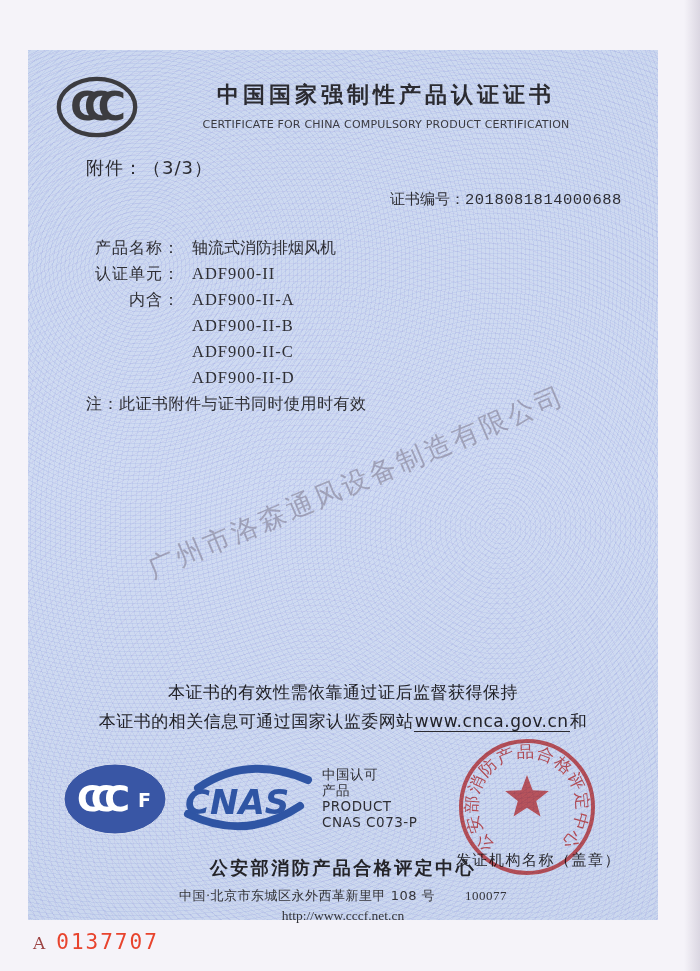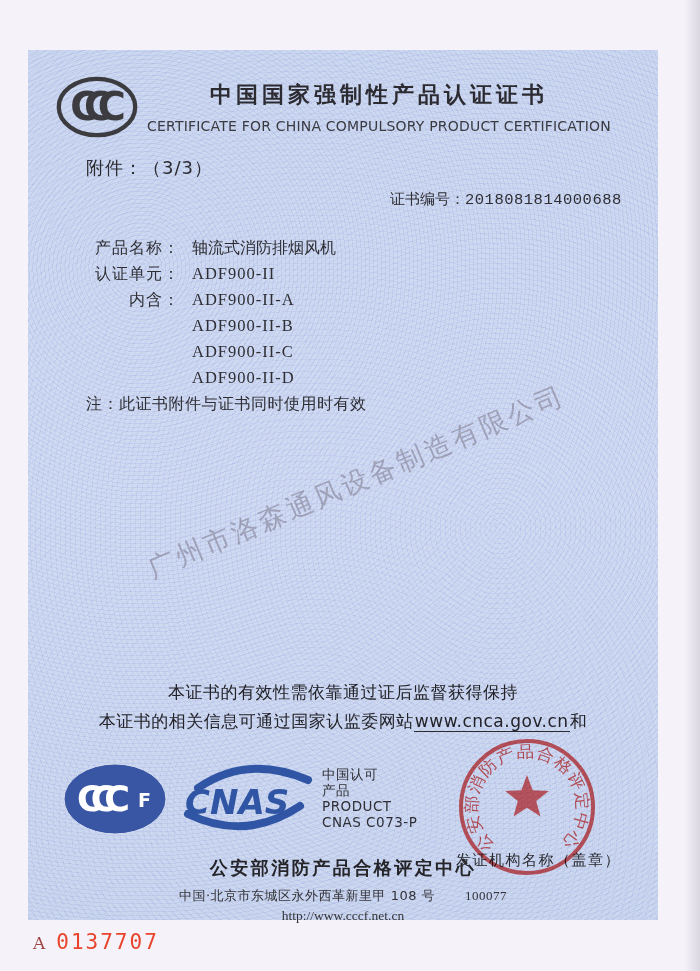--- a/index.html
+++ b/index.html
@@ -25,23 +25,23 @@
       repeating-radial-gradient(circle at 18% 25%, rgba(110,130,215,0.13) 0px, rgba(110,130,215,0.13) 1px, transparent 1px, transparent 4px),
       repeating-radial-gradient(circle at 75% 55%, rgba(110,130,215,0.11) 0px, rgba(110,130,215,0.11) 1px, transparent 1px, transparent 5px),
       repeating-radial-gradient(circle at 45% 88%, rgba(140,110,210,0.09) 0px, rgba(140,110,210,0.09) 1px, transparent 1px, transparent 6px),
       linear-gradient(180deg, #ccd8ef 0%, #d0dbf2 50%, #cbd7ee 100%);
   }
 
   .abs { position:absolute; }
 
   .ccc-mark { left:26px; top:24px; width:86px; height:66px; }
 
-  .title-block { left:105px; top:30px; width:492px; text-align:center; }
+  .title-block { left:112px; top:30px; width:492px; text-align:center; }
   .title-cn { font-size:22px; font-weight:bold; letter-spacing:4px; color:#2b2b31; }
-  .title-en { font-size:14px; margin-top:8px; letter-spacing:0.2px; color:#3a3a41; }
+  .title-en { font-size:11px; margin-top:8px; letter-spacing:0.2px; color:#3a3a41; }
 
   .attachment { left:58px; top:106px; font-size:18px; letter-spacing:1px; color:#2b2b31; }
 
   .certno { left:362px; top:140px; font-size:15px; }
   .certno .val { font-family:Liberation Mono, monospace; font-size:15.5px; letter-spacing:0.5px; }
 
   .fields { left:58px; top:185px; font-size:16px; }
   .frow { display:flex; line-height:26px; }
   .flabel { width:94px; text-align:right; letter-spacing:1px; }
   .fvalue { margin-left:12px; }

